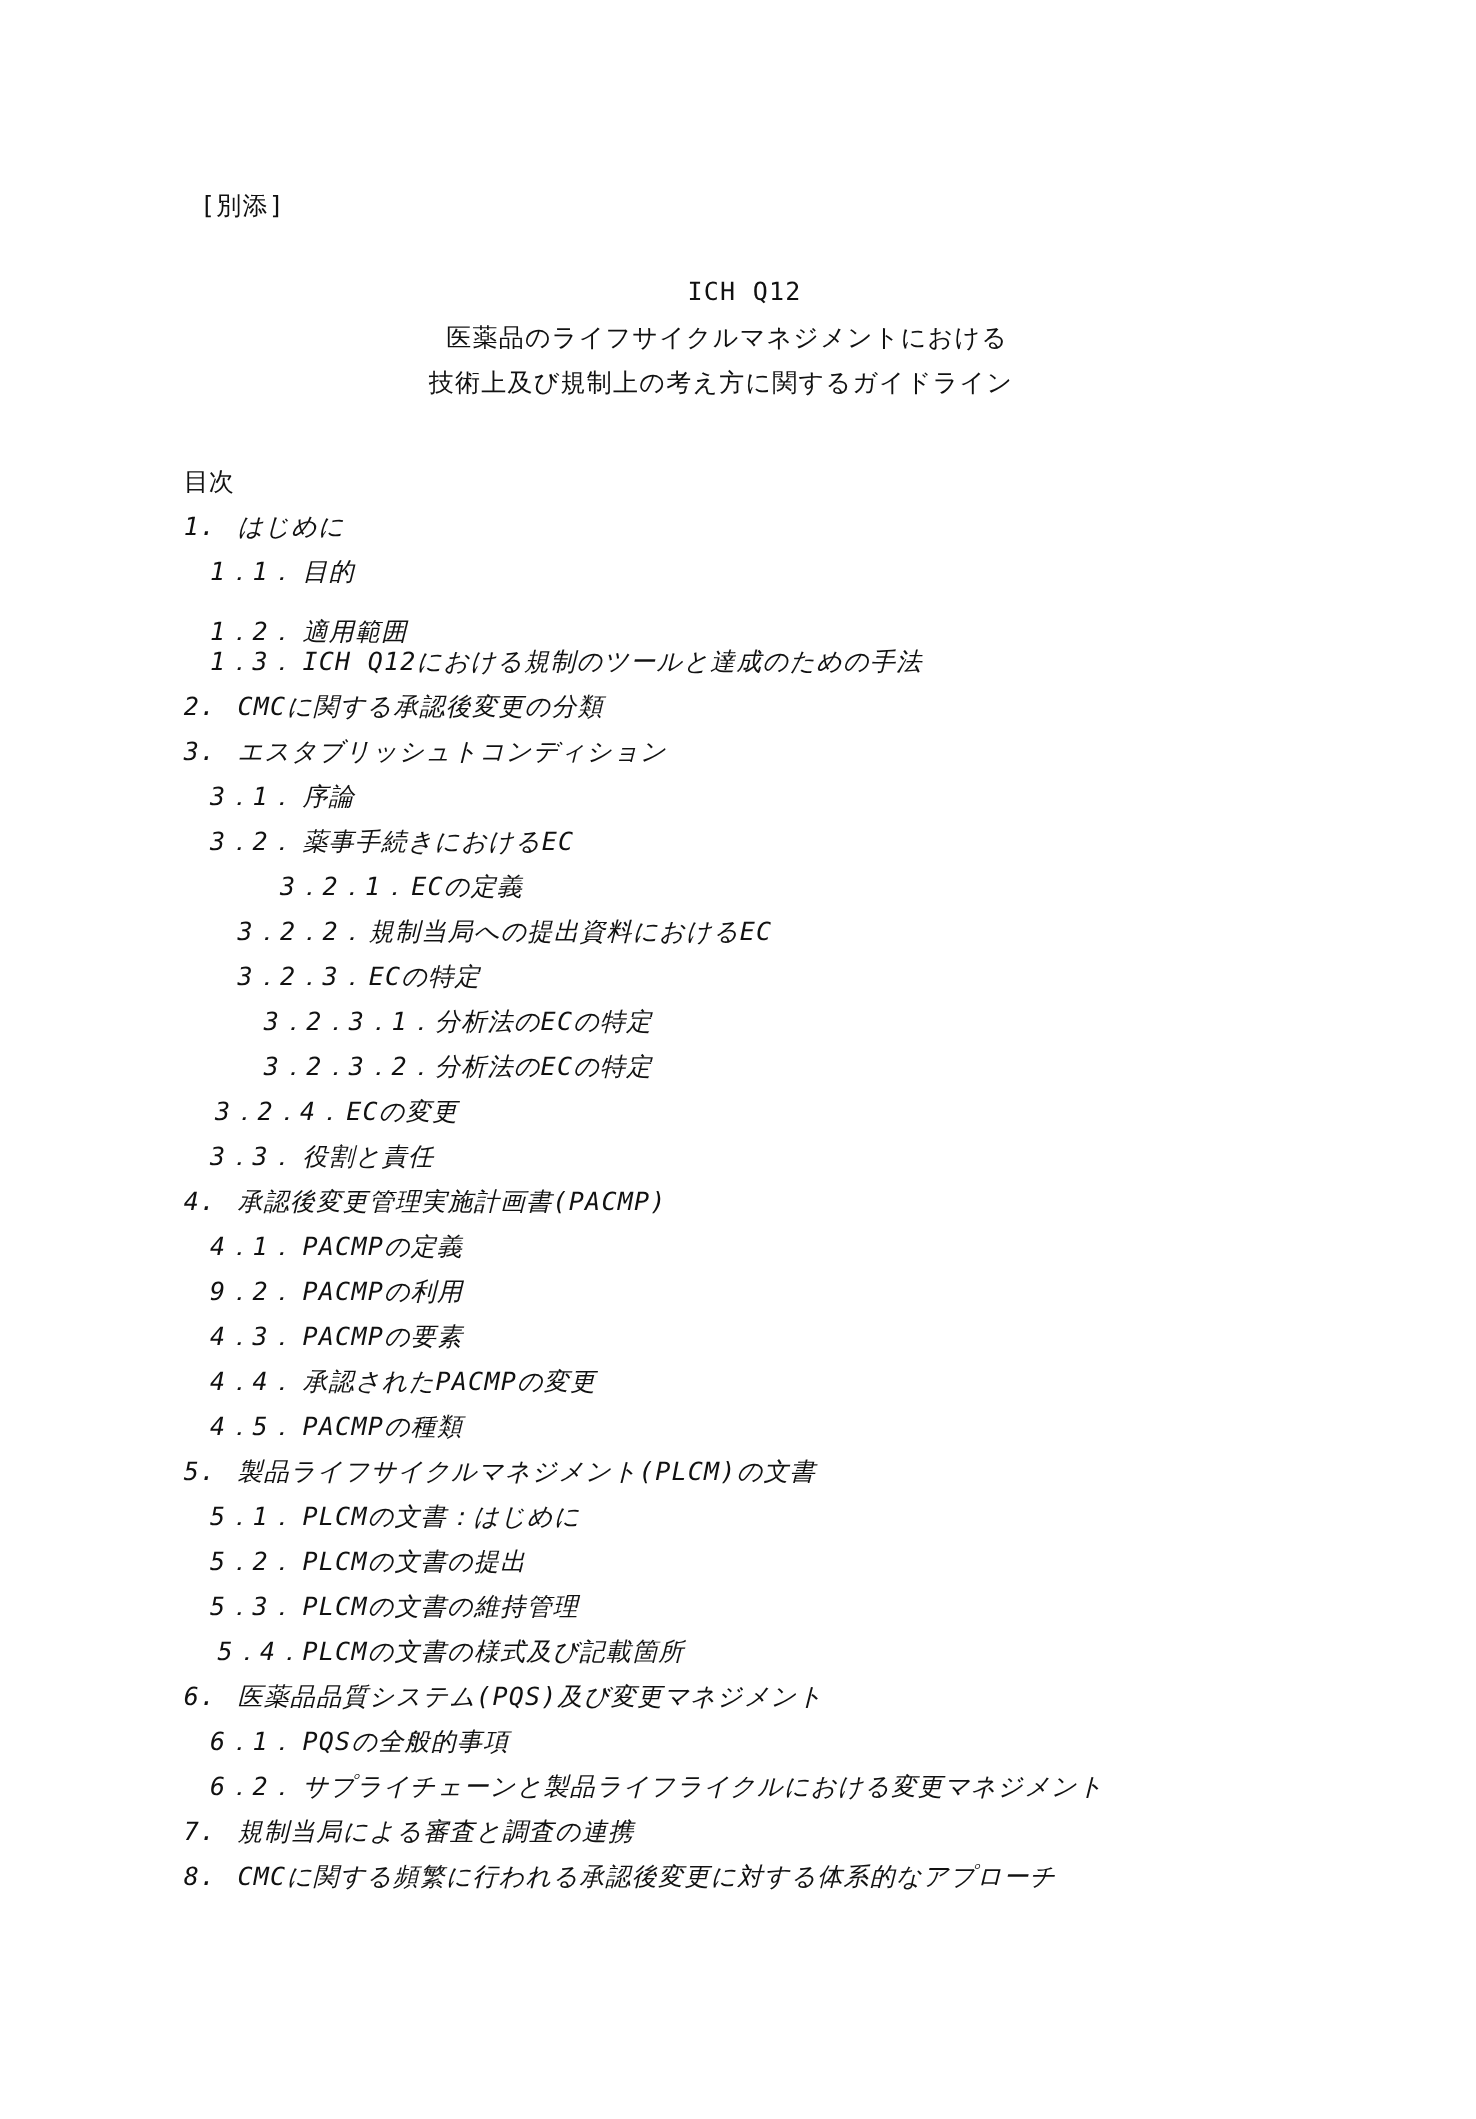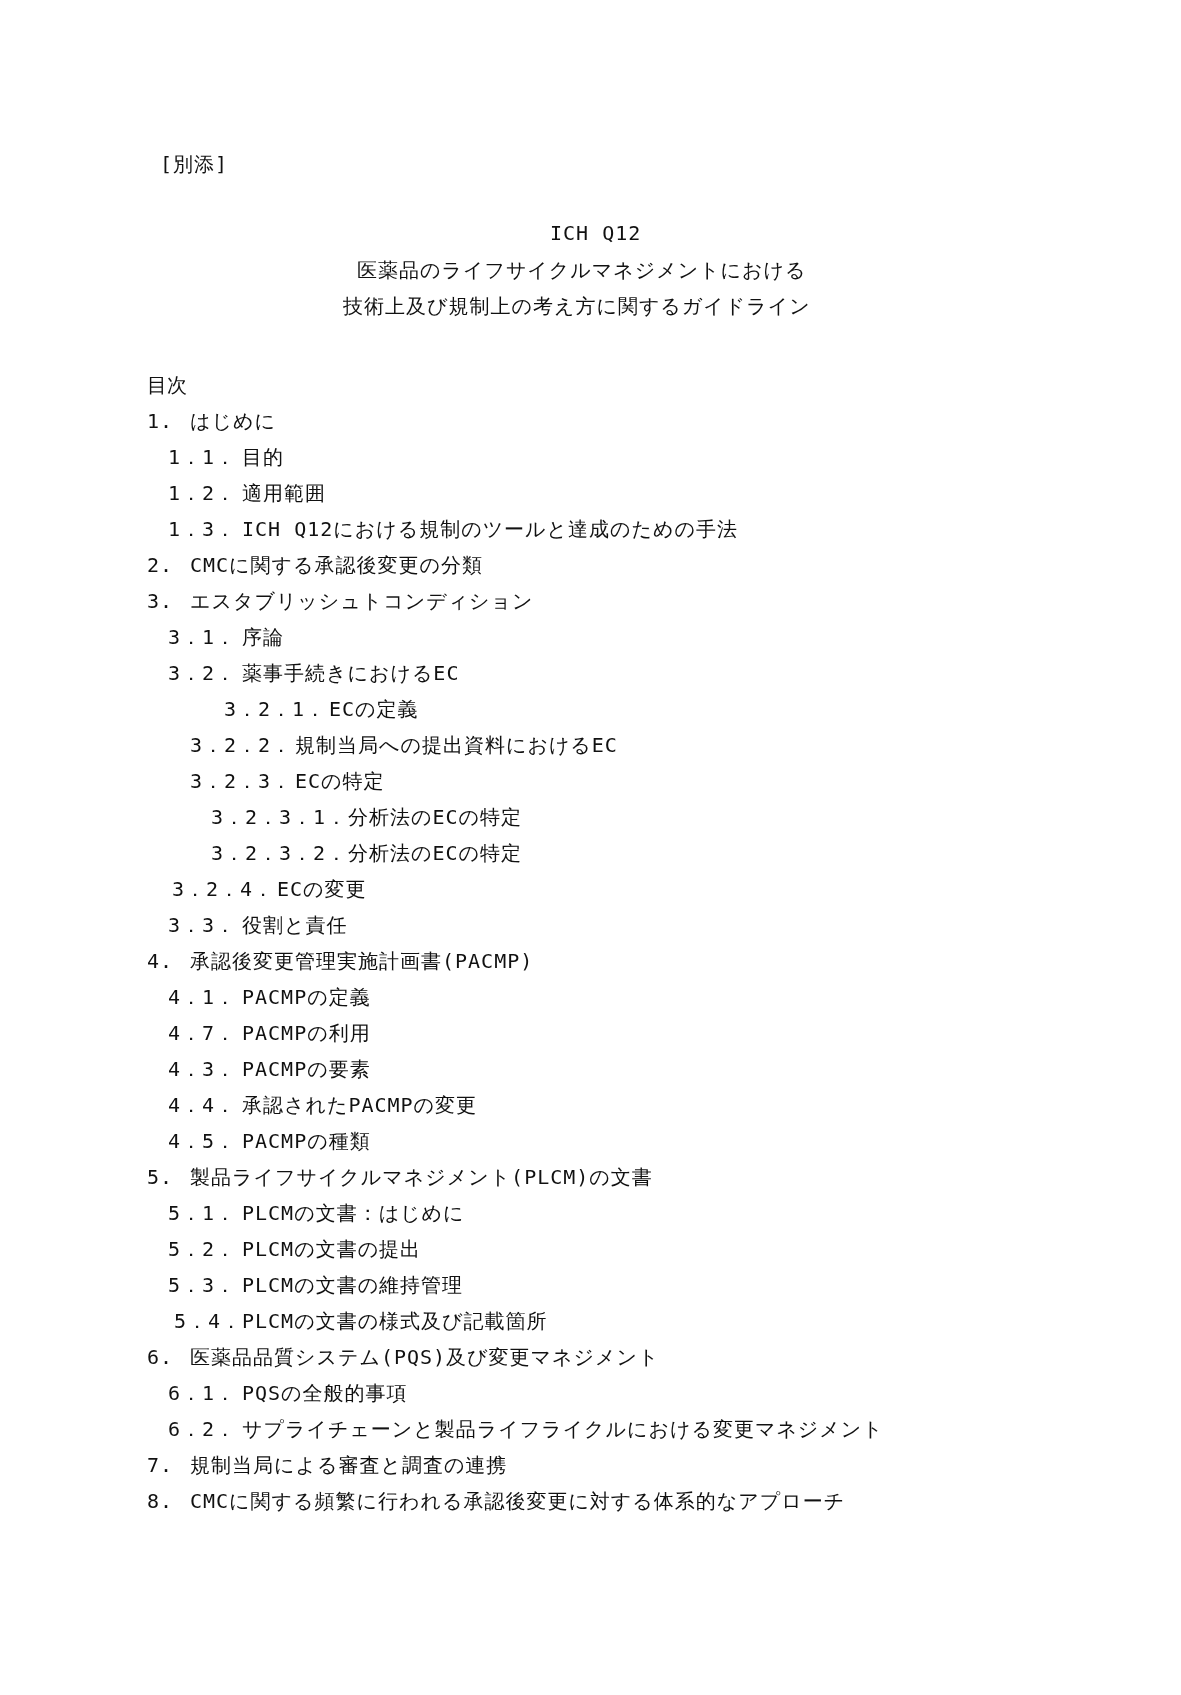--- a/index.html
+++ b/index.html
@@ -10,57 +10,57 @@
     }
     .page { position: absolute; left: 0; top: 0; width: 1181px; height: 1695px; }
     .annex { position: absolute; left: 145px; top: 151px; font-size: 20px; letter-spacing: 1px; margin-left: 15px; }
     .title-block { position: absolute; left: 0; top: 221px; width: 1181px; }
     .title-line { position: absolute; font-size: 20px; white-space: nowrap; letter-spacing: 1px; }
     .t1 { left: 550px; top: 0; }
     .t2 { left: 357px; top: 36px; }
     .t3 { left: 343px; top: 72px; }
     .toc-heading { position: absolute; left: 147px; top: 372px; font-size: 20px; }
     .toc { position: absolute; left: 0; top: 408px; width: 1181px; }
-    .toc-item { position: absolute; white-space: nowrap; font-size: 20px; letter-spacing: 1px; }
+    .toc-item { position: absolute; white-space: nowrap; font-size: 20px; letter-spacing: 1px; font-style: italic; }
     .toc-item .num { display: inline-block; }
     .toc-item .label { display: inline-block; }
   </style>
 </head>
 <body>
 
 <div class="page">
   <div class="annex">[別添]</div>
 
   <div class="title-block">
     <div class="title-line t1">ICH Q12</div>
     <div class="title-line t2">医薬品のライフサイクルマネジメントにおける</div>
     <div class="title-line t3">技術上及び規制上の考え方に関するガイドライン</div>
   </div>
 
   <div class="toc-heading">目次</div>
 
   <div class="toc" id="toc">
       <div class="toc-item" style="top: 0px; left: 147px;"><span class="num" style="width: 43px;">1.</span><span class="label">はじめに</span></div>
       <div class="toc-item" style="top: 36px; left: 168px;"><span class="num" style="width: 74px;">1．1．</span><span class="label">目的</span></div>
-      <div class="toc-item" style="top: 72px; left: 168px;"><span class="num" style="width: 74px;">1．2．</span><span class="label">適用範囲</span></div>
+      <div class="toc-item" style="top: 84px; left: 168px;"><span class="num" style="width: 74px;">1．2．</span><span class="label">適用範囲</span></div>
       <div class="toc-item" style="top: 108px; left: 168px;"><span class="num" style="width: 74px;">1．3．</span><span class="label">ICH Q12における規制のツールと達成のための手法</span></div>
       <div class="toc-item" style="top: 144px; left: 147px;"><span class="num" style="width: 43px;">2.</span><span class="label">CMCに関する承認後変更の分類</span></div>
       <div class="toc-item" style="top: 180px; left: 147px;"><span class="num" style="width: 43px;">3.</span><span class="label">エスタブリッシュトコンディション</span></div>
       <div class="toc-item" style="top: 216px; left: 168px;"><span class="num" style="width: 74px;">3．1．</span><span class="label">序論</span></div>
       <div class="toc-item" style="top: 252px; left: 168px;"><span class="num" style="width: 74px;">3．2．</span><span class="label">薬事手続きにおけるEC</span></div>
       <div class="toc-item" style="top: 288px; left: 190px;"><span class="num" style="width: 105px; margin-left: 34px;">3．2．1．</span><span class="label">ECの定義</span></div>
       <div class="toc-item" style="top: 324px; left: 190px;"><span class="num" style="width: 105px;">3．2．2．</span><span class="label">規制当局への提出資料におけるEC</span></div>
       <div class="toc-item" style="top: 360px; left: 190px;"><span class="num" style="width: 105px;">3．2．3．</span><span class="label">ECの特定</span></div>
       <div class="toc-item" style="top: 396px; left: 211px;"><span class="num" style="width: 137px;">3．2．3．1．</span><span class="label">分析法のECの特定</span></div>
       <div class="toc-item" style="top: 432px; left: 211px;"><span class="num" style="width: 137px;">3．2．3．2．</span><span class="label">分析法のECの特定</span></div>
       <div class="toc-item" style="top: 468px; left: 172px;"><span class="num" style="width: 105px;">3．2．4．</span><span class="label">ECの変更</span></div>
       <div class="toc-item" style="top: 504px; left: 168px;"><span class="num" style="width: 74px;">3．3．</span><span class="label">役割と責任</span></div>
       <div class="toc-item" style="top: 540px; left: 147px;"><span class="num" style="width: 43px;">4.</span><span class="label">承認後変更管理実施計画書(PACMP)</span></div>
       <div class="toc-item" style="top: 576px; left: 168px;"><span class="num" style="width: 74px;">4．1．</span><span class="label">PACMPの定義</span></div>
-      <div class="toc-item" style="top: 612px; left: 168px;"><span class="num" style="width: 74px;">4．7．</span><span class="label">PACMPの利用</span></div>
+      <div class="toc-item" style="top: 612px; left: 168px;"><span class="num" style="width: 74px;">9．2．</span><span class="label">PACMPの利用</span></div>
       <div class="toc-item" style="top: 648px; left: 168px;"><span class="num" style="width: 74px;">4．3．</span><span class="label">PACMPの要素</span></div>
       <div class="toc-item" style="top: 684px; left: 168px;"><span class="num" style="width: 74px;">4．4．</span><span class="label">承認されたPACMPの変更</span></div>
       <div class="toc-item" style="top: 720px; left: 168px;"><span class="num" style="width: 74px;">4．5．</span><span class="label">PACMPの種類</span></div>
       <div class="toc-item" style="top: 756px; left: 147px;"><span class="num" style="width: 43px;">5.</span><span class="label">製品ライフサイクルマネジメント(PLCM)の文書</span></div>
       <div class="toc-item" style="top: 792px; left: 168px;"><span class="num" style="width: 74px;">5．1．</span><span class="label">PLCMの文書：はじめに</span></div>
       <div class="toc-item" style="top: 828px; left: 168px;"><span class="num" style="width: 74px;">5．2．</span><span class="label">PLCMの文書の提出</span></div>
       <div class="toc-item" style="top: 864px; left: 168px;"><span class="num" style="width: 74px;">5．3．</span><span class="label">PLCMの文書の維持管理</span></div>
       <div class="toc-item" style="top: 900px; left: 168px; text-align: right;"><span class="num" style="width: 74px;">5．4．</span><span class="label">PLCMの文書の様式及び記載箇所</span></div>
       <div class="toc-item" style="top: 936px; left: 147px;"><span class="num" style="width: 43px;">6.</span><span class="label">医薬品品質システム(PQS)及び変更マネジメント</span></div>
       <div class="toc-item" style="top: 972px; left: 168px;"><span class="num" style="width: 74px;">6．1．</span><span class="label">PQSの全般的事項</span></div>

